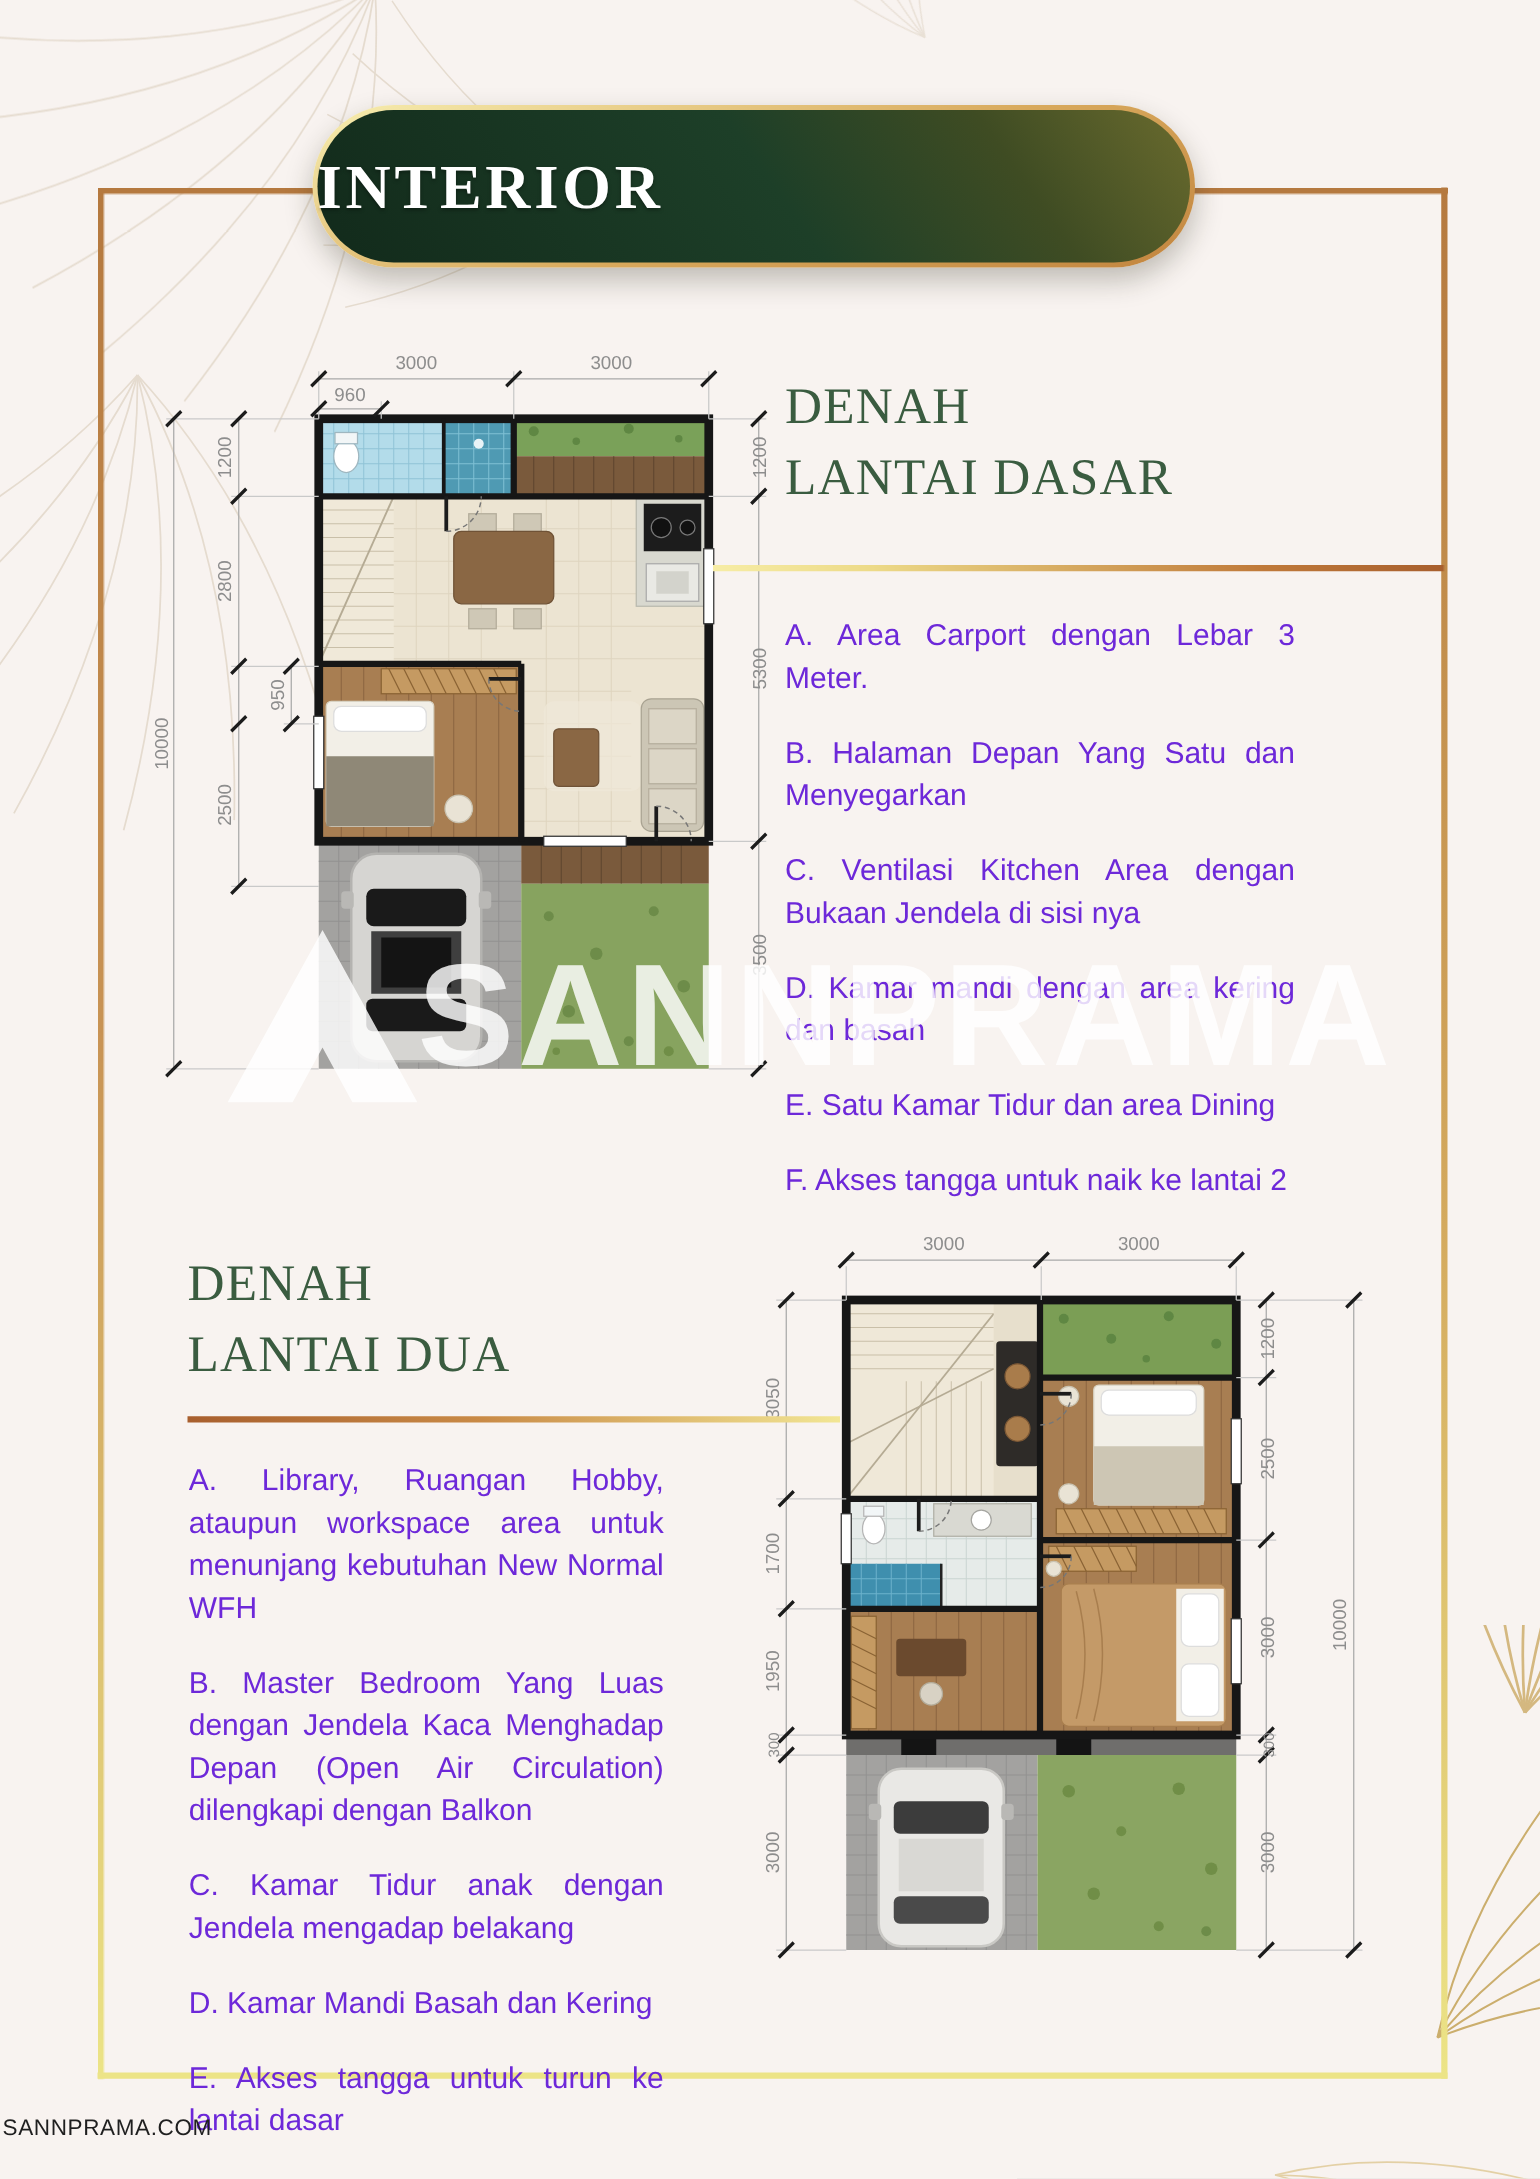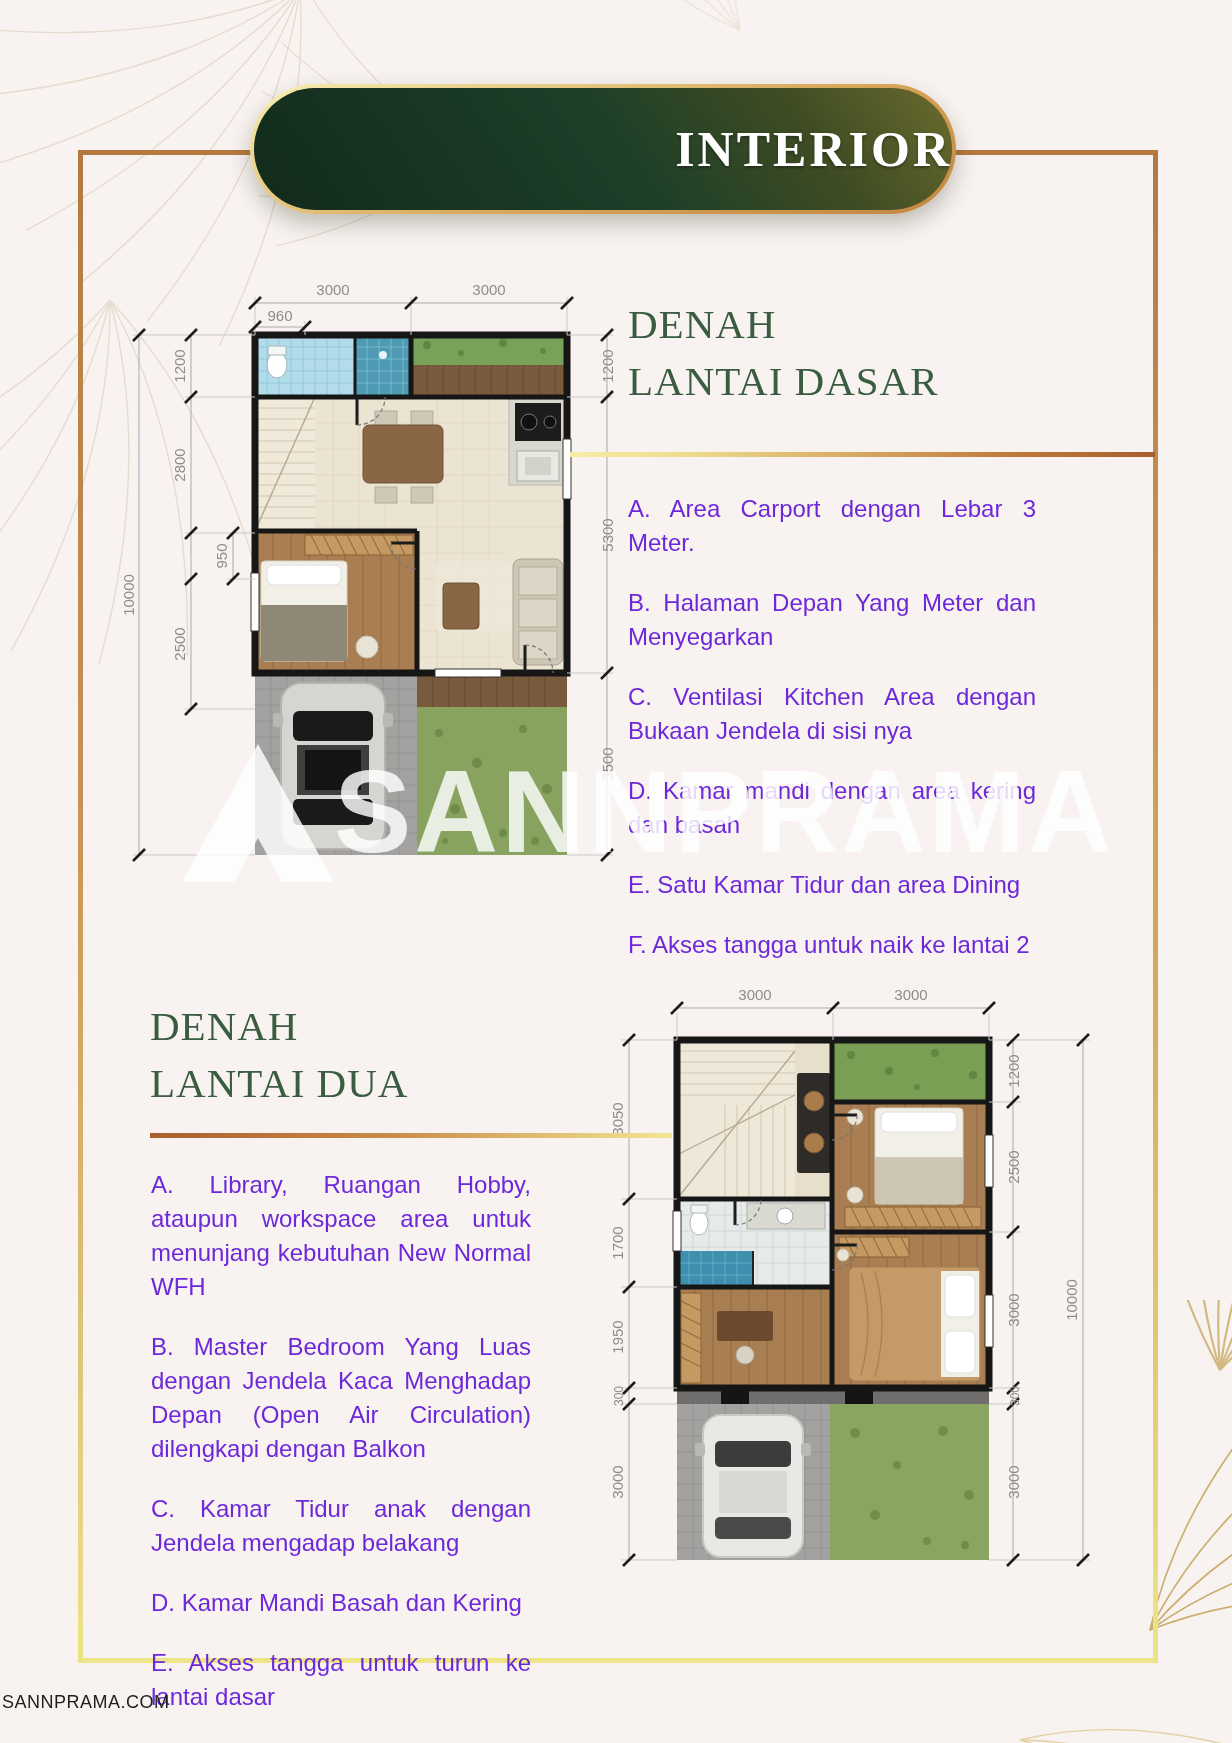--- a/index.html
+++ b/index.html
@@ -13,21 +13,21 @@
       background:linear-gradient(180deg,#b5793f 0%,#d4aa5e 55%,#ece487 100%);}
   .frame.hbottom{left:78px;top:1658px;width:1080px;height:5px;background:#ece487;}
   .frame.htl{left:78px;top:150px;width:184px;height:5px;}
   .frame.htr{left:948px;top:150px;width:210px;height:5px;}
   
   .banner{position:absolute;left:250px;top:84px;width:706px;height:130px;border-radius:66px;
       background:linear-gradient(160deg,#f7eeb0,#d8a95c 55%,#c2853f);
       box-shadow:0 10px 22px rgba(40,40,20,.28);z-index:3;}
   .banner-inner{position:absolute;left:4px;top:4px;right:4px;bottom:4px;border-radius:62px;
       background:linear-gradient(55deg,#122a1b 0%,#1d3f28 52%,#3f4c23 78%,#6a6b2e 100%);
-      display:flex;align-items:center;justify-content:flex-end;}
+      display:flex;align-items:center;justify-content:flex-start;}
   .banner-title{color:#ffffff;font-family:"Liberation Serif","DejaVu Serif",serif;
       font-weight:bold;font-size:50px;letter-spacing:3px;text-shadow:0 2px 3px rgba(0,0,0,.35);}
   
   .sec-heading{position:absolute;z-index:2;font-family:"Liberation Serif","DejaVu Serif",serif;
       font-weight:normal;color:#3a5c40;font-size:41px;line-height:57px;letter-spacing:1px;}
   .rule{position:absolute;height:5px;z-index:2;}
   .rule.ground{left:570px;top:452px;width:585px;
       background:linear-gradient(90deg,#f7eda6 0%,#edda88 22%,#c07a3a 75%,#a85f2e 100%);}
   .rule.upper{left:150px;top:1133px;width:522px;
       background:linear-gradient(90deg,#a85f2e 0%,#c98a46 45%,#f2e694 100%);}
@@ -505,21 +505,21 @@
     </svg>
   </div>
 
   <div class="sec-heading" style="left:628px;top:296px;">
     <div>DENAH</div>
     <div>LANTAI DASAR</div>
   </div>
   <div class="rule ground"></div>
   <div class="feature-list ground">
     <div class="item">A. Area Carport dengan Lebar 3 Meter.</div>
-    <div class="item">B. Halaman Depan Yang Meter dan Menyegarkan</div>
+    <div class="item">B. Halaman Depan Yang Satu dan Menyegarkan</div>
     <div class="item">C. Ventilasi Kitchen Area dengan Bukaan Jendela di sisi nya</div>
     <div class="item">D. Kamar mandi dengan area kering dan basah</div>
     <div class="item">E. Satu Kamar Tidur dan area Dining</div>
     <div class="item">F. Akses tangga untuk naik ke lantai 2</div>
   </div>
 
   <div class="sec-heading" style="left:150px;top:998px;">
     <div>DENAH</div>
     <div>LANTAI DUA</div>
   </div>

